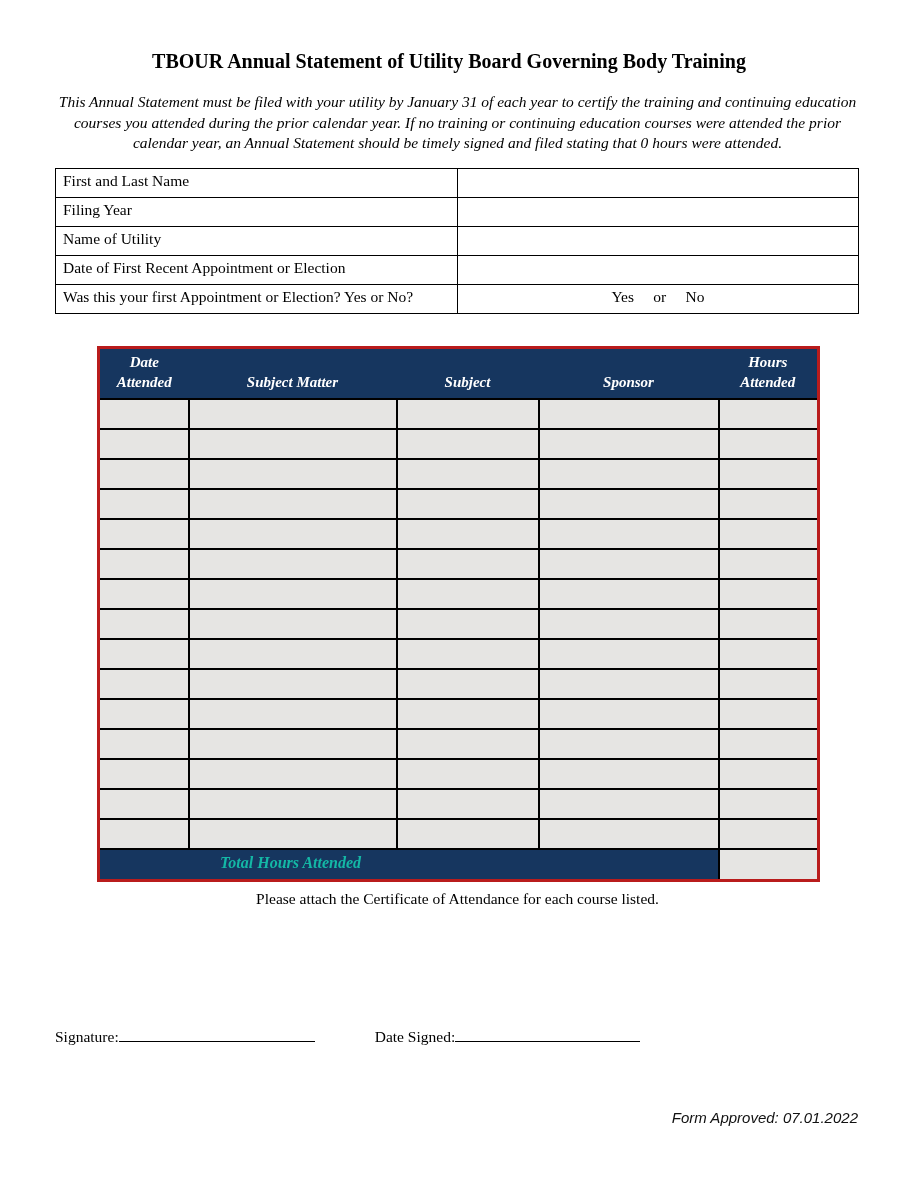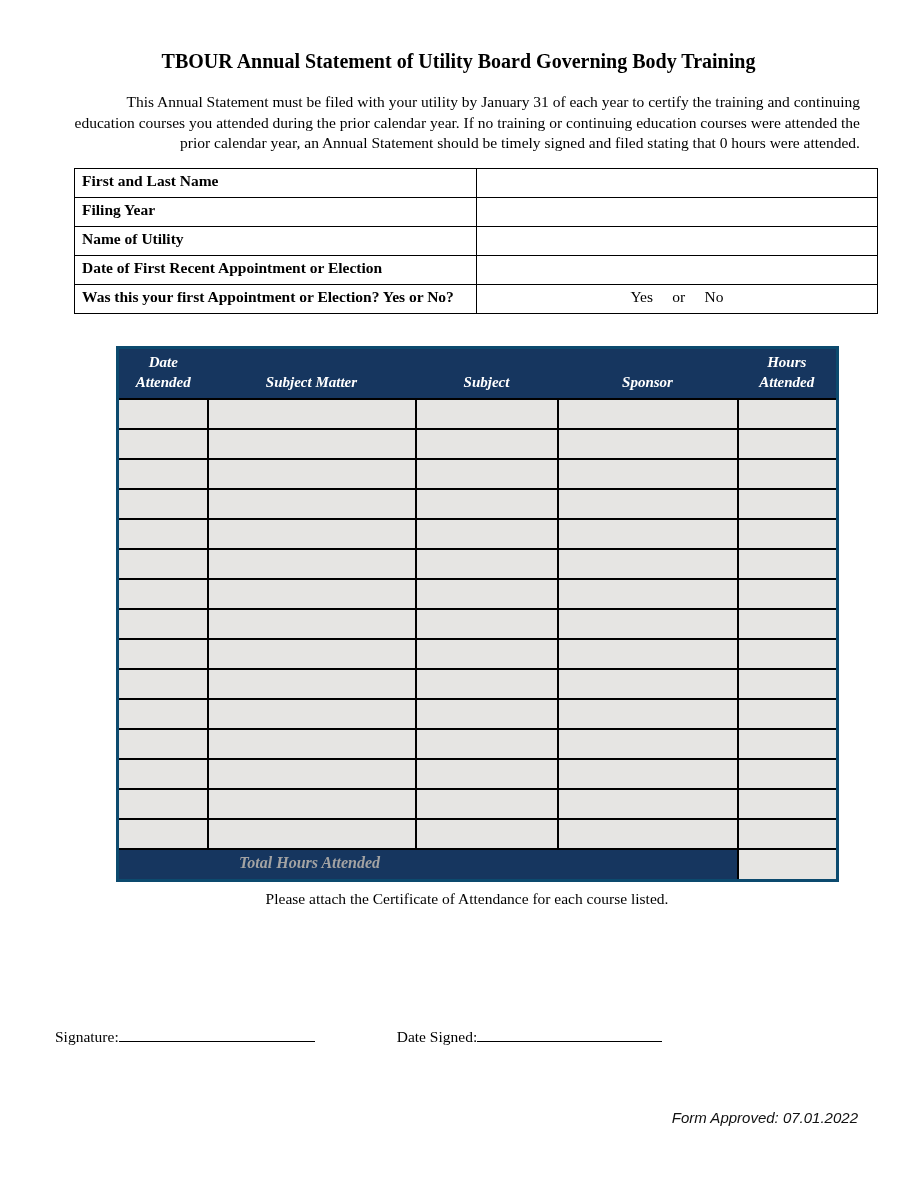--- a/index.html
+++ b/index.html
@@ -4,59 +4,59 @@
 <style>
   * { margin:0; padding:0; box-sizing:border-box; }
   html,body { background:#ffffff; }
   .page {
     position:relative;
     width:898px; height:1184px;
     background:#ffffff;
     font-family:"Liberation Serif","DejaVu Serif",serif;
     color:#000;
     overflow:hidden;
-    padding-left:19px;
   }
   .title {
     padding-top:48px;
     text-align:center;
     font-size:20px;
     font-weight:700;
     line-height:26px;
   }
   .intro {
     margin:18px 38px 0 55px;
     font-size:15.5px;
     line-height:20.5px;
-    text-align:right;
+    text-align:center;
+    font-style:italic;
   }
   
   .info-table {
     border-collapse:collapse;
     table-layout:fixed;
     width:803px;
     margin:14px 0 0 55px;
   }
   .info-table td {
     border:1.5px solid #000;
     vertical-align:top;
     font-size:15.5px;
     height:29px;
     padding:3px 7px 0 7px;
   }
-  .info-table td.label { width:402px;font-weight:bold; }
+  .info-table td.label { width:402px; }
   .info-table td.value { width:401px;margin-top:13px; }
   .info-table td.choice { text-align:center; white-space:pre; }
   
   .training-table {
     border-collapse:collapse;
     table-layout:fixed;
     width:720px;
     margin:32px 0 0 97px;
-    border:3px solid #0c4a6e;
+    border:3px solid #b91c1c;
   }
   .training-table col.c-date    { width:90px;  }
   .training-table col.c-subject { width:208px; }
   .training-table col.c-loc     { width:142px; }
   .training-table col.c-sponsor { width:180px; }
   .training-table col.c-hours   { width:100px; }
   .training-table th {
     background:#16365f;
     color:#fff;
     font-weight:700;
@@ -73,21 +73,21 @@
   }
   .training-table tbody td {
     background:#e6e5e3;
     border:2px solid #000;
     height:30px;
     font-size:15px;
     padding:0 5px;
   }
   .training-table .total-label {
     background:#16365f;
-    color:#a3a3a3;
+    color:#14b8a6;
     font-weight:700;
     font-style:italic;
     font-size:16px;
     text-align:left;
     padding:4px 0 7px 120px;
     height:30px;
     border:2px solid #000;
   }
   .training-table .total-value {
     background:#e6e5e3;
@@ -105,21 +105,21 @@
     white-space:nowrap;
   }
   .sig-line {
     display:inline-block;
     width:196px;
     border-bottom:1.5px solid #000;
     height:14px;
     vertical-align:baseline;
   }
   .sig-line.date { width:185px; }
-  .date-label { margin-left:82px; }
+  .date-label { margin-left:60px; }
   .approved {
     position:absolute;
     top:1109px; right:40px;
     font-family:"Liberation Sans","DejaVu Sans",sans-serif;
     font-size:15px;
     color:#111;
     font-style:italic;
   }
 </style>
 </head>

